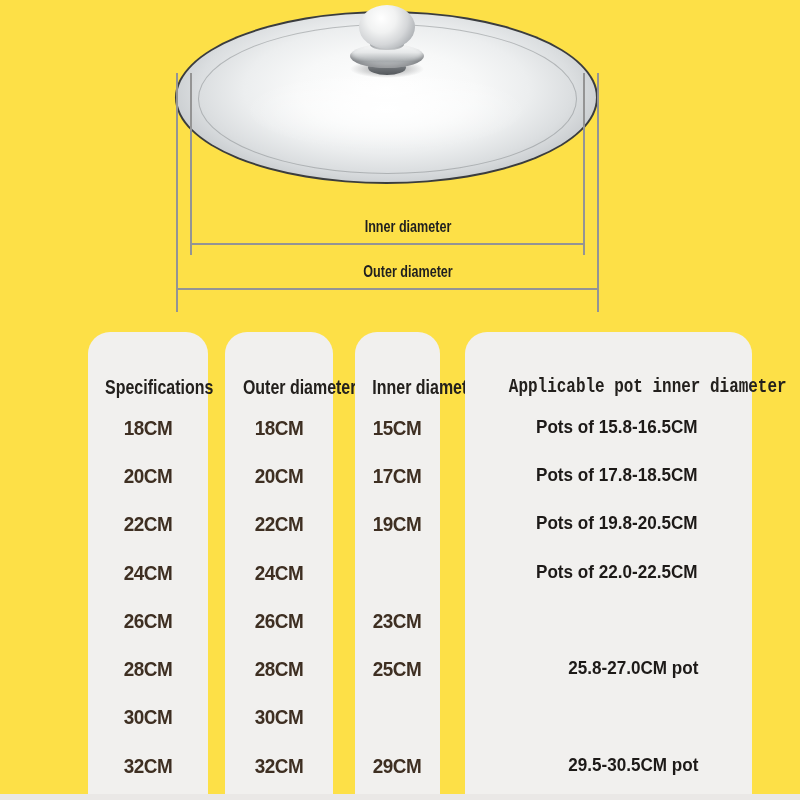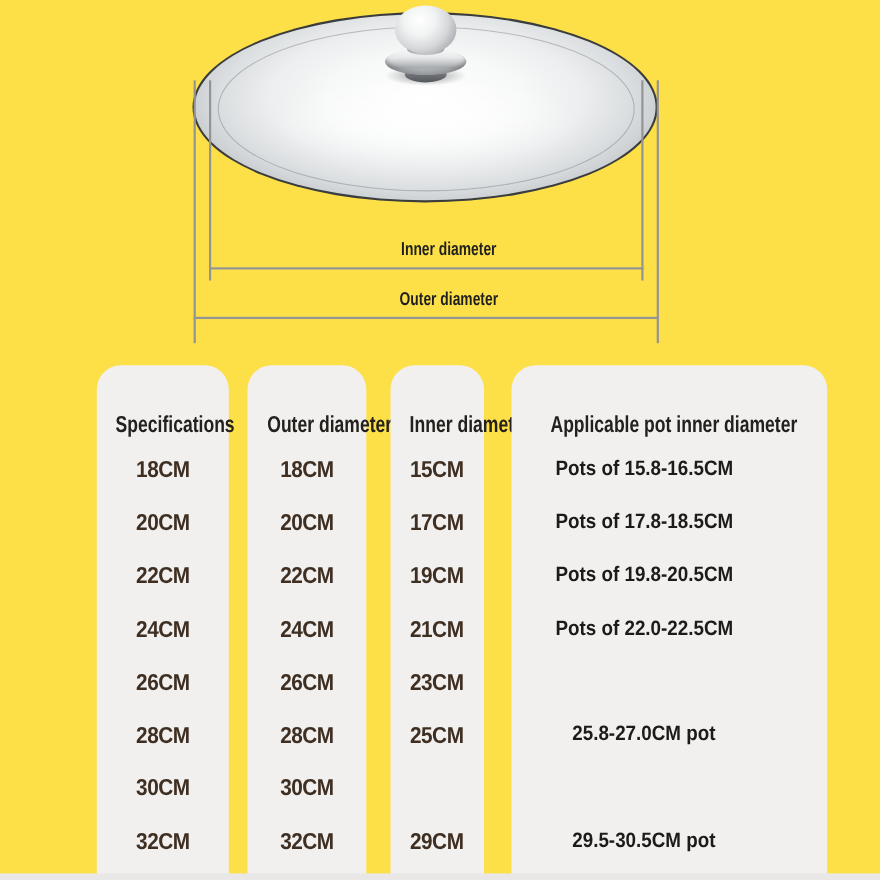--- a/index.html
+++ b/index.html
@@ -37,23 +37,23 @@
     font-weight:bold;font-size:17px;color:#1f1f1f;z-index:11;}
   .dim-label span{display:inline-block;transform:scaleX(.74);transform-origin:center;}
   
   .col{position:absolute;top:332px;height:468px;background:#f1f0ee;
     border-radius:22px 22px 0 0;z-index:1;}
   .cell{position:absolute;left:0;right:0;text-align:center;white-space:nowrap;overflow:visible;}
   .cell.header{font-weight:bold;color:#23201d;font-size:21px;height:26px;top:43px;}
   .cell.header span{display:inline-block;transform:scaleX(.76);transform-origin:center;}
   .cell.val{font-weight:bold;color:#3e2f22;font-size:21px;height:34px;letter-spacing:-.5px;}
   .cell.val span{display:inline-block;transform:scaleX(.9);transform-origin:center;}
-  .col-applicable .cell.val{font-size:19px;color:#1d1a18;padding-right:46px;letter-spacing:0;}
+  .col-applicable .cell.val{font-size:19px;color:#1d1a18;padding-right:46px;letter-spacing:0;text-align:right;}
   .col-applicable .cell.val span{transform:scaleX(.9);}
-  .col-applicable .cell.header{padding-right:10px;}
+  .col-applicable .cell.header{padding-right:10px;font-family:Liberation Mono, monospace;}
   .r0{top:84px;}.r1{top:132px;}.r2{top:180px;}.r3{top:229px;}
   .r4{top:277px;}.r5{top:325px;}.r6{top:373px;}.r7{top:422px;}
   .bottom-strip{position:absolute;left:0;top:794px;width:800px;height:6px;
     background:#eae8e6;z-index:3;}
 </style>
 </head>
 <body>
 
 <div class="page">
 
@@ -107,21 +107,20 @@
       <div class="cell val r5"><span>28CM</span></div>
       <div class="cell val r6"><span>30CM</span></div>
       <div class="cell val r7"><span>32CM</span></div>
     </div>
 
     <div class="col" style="left:355px;width:85px;">
       <div class="cell header"><span>Inner diameter</span></div>
       <div class="cell val r0"><span>15CM</span></div>
       <div class="cell val r1"><span>17CM</span></div>
       <div class="cell val r2"><span>19CM</span></div>
-      <div class="cell val r3"><span>21CM</span></div>
       <div class="cell val r4"><span>23CM</span></div>
       <div class="cell val r5"><span>25CM</span></div>
       <div class="cell val r7"><span>29CM</span></div>
     </div>
 
     <div class="col col-applicable" style="left:465px;width:287px;">
       <div class="cell header"><span>Applicable pot inner diameter</span></div>
       <div class="cell val r0"><span>Pots of 15.8-16.5CM</span></div>
       <div class="cell val r1"><span>Pots of 17.8-18.5CM</span></div>
       <div class="cell val r2"><span>Pots of 19.8-20.5CM</span></div>

